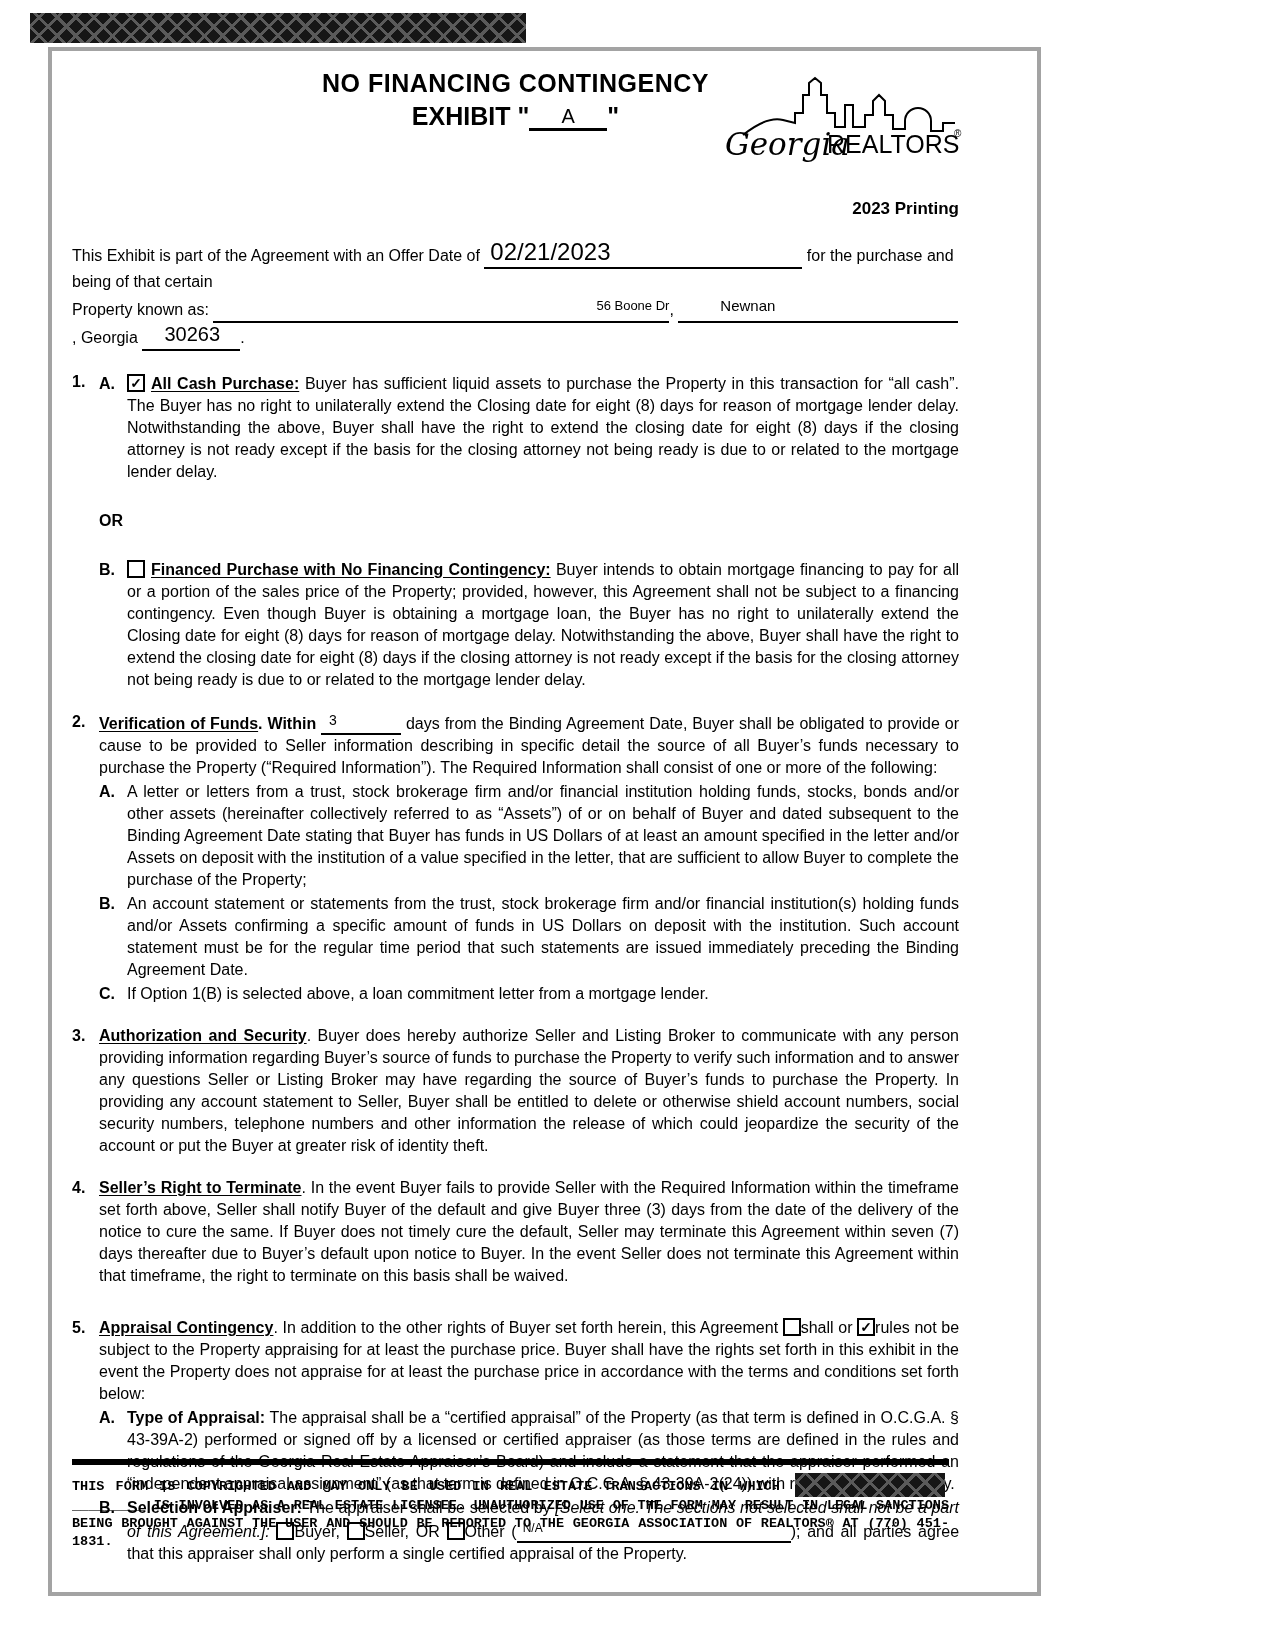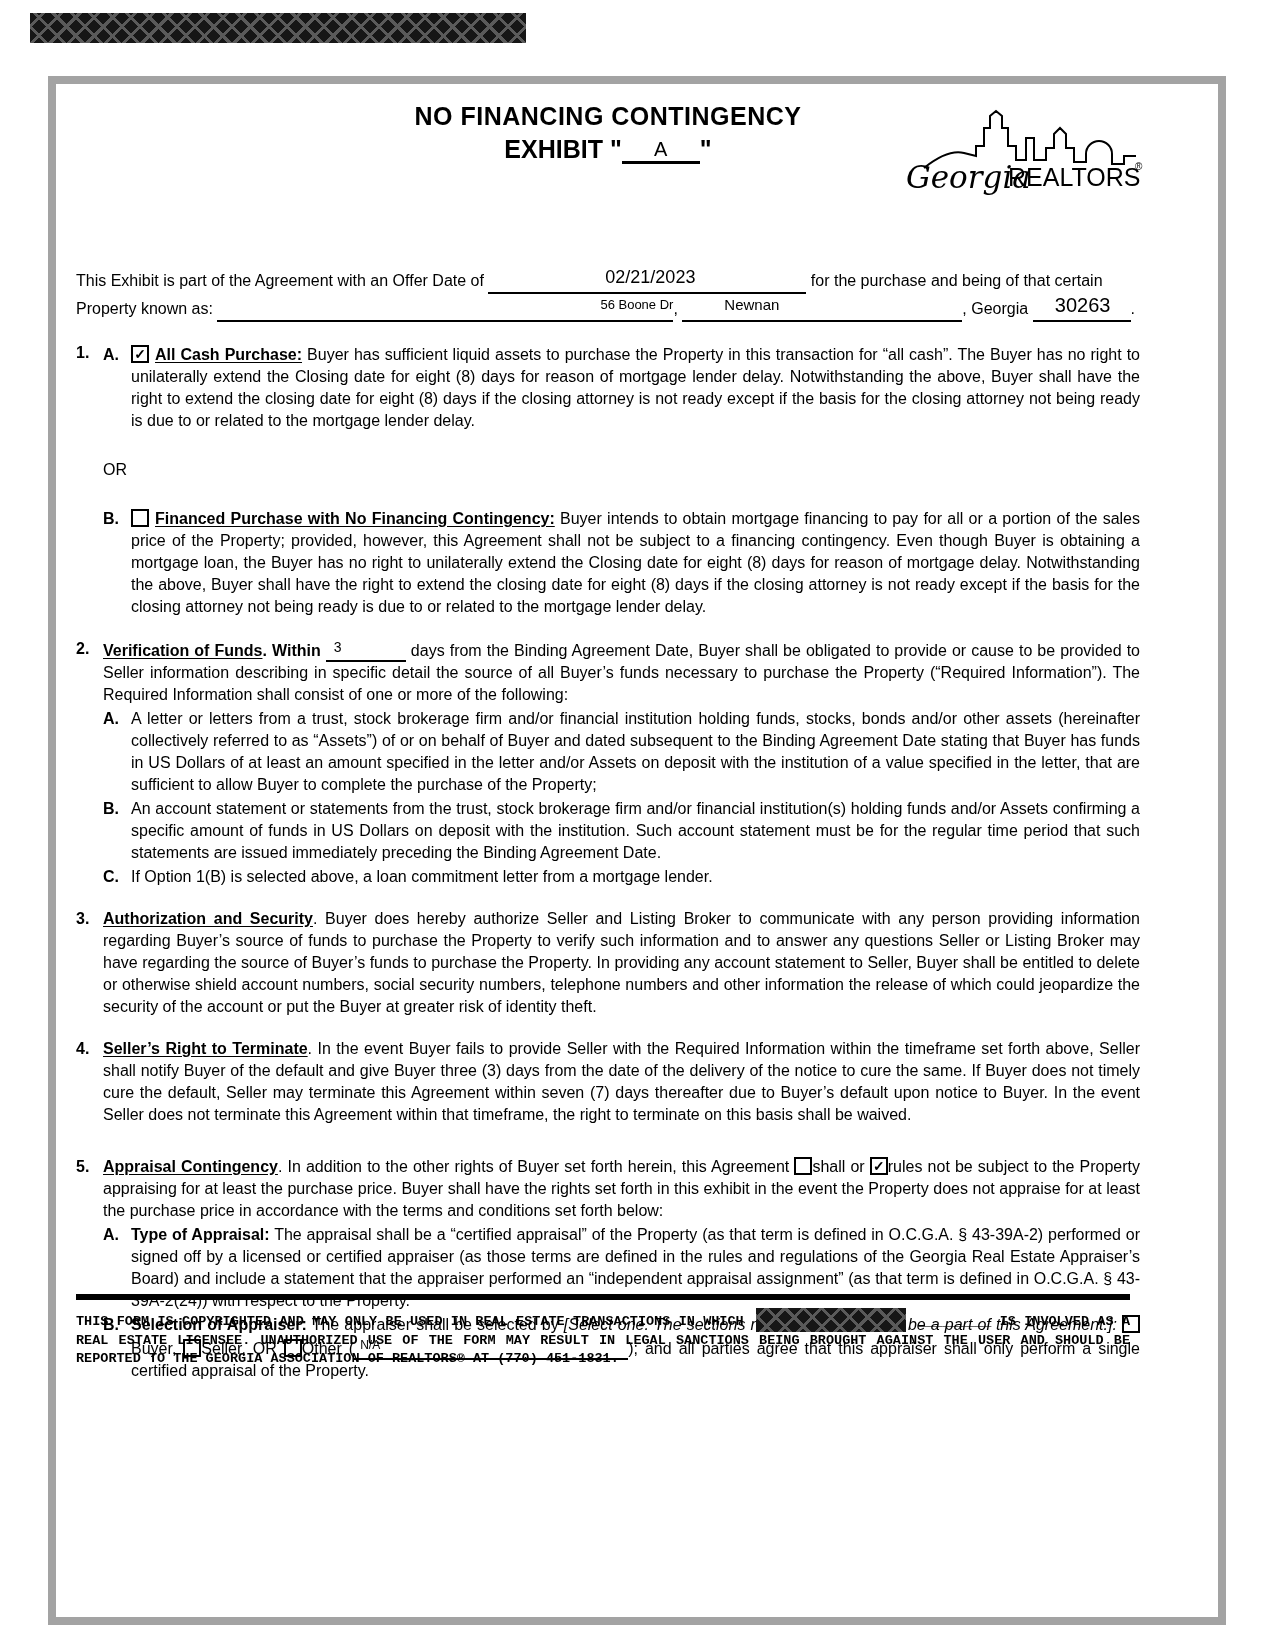--- a/index.html
+++ b/index.html
@@ -8,58 +8,58 @@
     font-family:"Liberation Sans", sans-serif; position:relative;
   }
   .crosshatch {
     background-color:#161616;
     background-image:
       repeating-linear-gradient(45deg,  transparent 0 10px, #5a5a5a 10px 13px),
       repeating-linear-gradient(-45deg, transparent 0 10px, #5a5a5a 10px 13px);
   }
   .redact-bar { position:absolute; left:30px; top:13px; width:496px; height:30px; }
   .page-box {
-    position:absolute; left:48px; top:47px; width:1178px; height:1549px;
-    border:8px solid #a3a3a3; box-sizing:border-box;margin-top:29px;
+    position:absolute; left:48px; top:47px; width:993px; height:1549px;
+    border:4px solid #a3a3a3; box-sizing:border-box;
   }
   .content { position:relative; padding:10px 78px 0 20px; }
 
   .header { position:relative; height:150px; }
   .title-block { text-align:center; padding-top:8px; }
   .title-1 { font-size:25px; font-weight:bold; letter-spacing:0.5px; }
   .title-2 { font-size:25px; font-weight:bold; margin-top:4px; }
   .exhibit-blank {
     display:inline-block; width:78px; border-bottom:3px solid #000;
     font-size:20px; font-weight:normal; text-align:center; line-height:22px;
     vertical-align:bottom; padding-bottom:1px;
   }
   .logo { position:absolute; right:-4px; top:12px; width:240px; height:100px; }
   .printing { text-align:right; font-weight:bold; font-size:17px; margin-top:-12px; }
 
   .intro { font-size:16px; line-height:26px; margin-top:22px; }
   .blank { display:inline-block; border-bottom:2px solid #000; vertical-align:bottom; }
   .blank .val { position:relative; top:-2px; }
-  .b-date { width:312px; text-align:center; padding-left:6px; font-size:18px; }
+  .b-date { width:312px; text-align:left; padding-left:6px; font-size:24px; }
   .b-addr { width:448px; text-align:right; padding-left:8px; font-size:13px; }
   .b-city { width:238px; text-align:left; padding-left:42px; font-size:15px; }
   .b-zip  { width:96px;  text-align:center; padding-left:2px; font-size:20px; }
   .b-days { width:72px; text-align:left; padding-left:8px; font-size:14px; }
   .b-other{ width:268px; text-align:left; padding-left:6px; font-size:12px; }
 
   .body-copy { font-size:16px; line-height:22px; }
   .sec { display:flex; margin-top:20px; }
   .sec-num { width:27px; flex:none; font-weight:bold; }
   .sec-body { flex:1; text-align:justify; }
   .sub { display:flex; margin-top:2px; }
   .sub-label { width:28px; flex:none; font-weight:bold; }
   .sub-body { flex:1; text-align:justify; }
   .h { font-weight:bold; text-decoration:underline; text-underline-offset:2px; }
   .b { font-weight:bold; }
   .i { font-style:italic; }
-  .or-line { font-weight:normal; margin:27px 0 27px 0; }
+  .or-line { font-weight:bold; margin:27px 0 27px 0; }
   .cb {
     display:inline-block; width:18px; height:18px; border:2px solid #000;
     box-sizing:border-box; vertical-align:-3px; line-height:14px; text-align:center;
     font-size:14px; font-weight:bold; overflow:hidden;
   }
   .cb.mr { margin-right:6px; }
 
   .footer { position:absolute; left:20px; right:88px; bottom:14px;font-family:Liberation Mono, monospace; }
   .footer-rule { height:6px; background:#000; margin-bottom:8px; }
   .footer-text { font-size:13.5px; font-weight:bold; line-height:18px; text-align:justify; }
@@ -81,20 +81,21 @@
       </div>
 
       <svg class="logo" viewBox="0 0 240 100" xmlns="http://www.w3.org/2000/svg">
         <path d="M20,62 C35,50 48,44 60,47 L72,50 L72,40 L80,40 L80,22 L86,22 L86,10 L92,5 L98,10 L98,22 L104,22 L104,40 L112,40 L112,54 L122,54 L122,32 L130,32 L130,54 L142,54 L142,42 L150,42 L150,28 L156,22 L162,28 L162,42 L170,42 L170,56 L182,56 L182,48 A13,13 0 0 1 208,48 L208,58 L220,58 L220,50 L232,50" fill="none" stroke="#000" stroke-width="2"></path>
         <text x="2" y="82" font-family="DejaVu Serif, serif" font-style="italic" font-size="31">Georgia</text>
         <text x="104" y="80" font-family="Liberation Sans, sans-serif" font-size="25" font-weight="500">REALTORS</text>
         <text x="231" y="64" font-family="Liberation Sans, sans-serif" font-size="10">®</text>
       </svg>
     </div>
 
+    <div class="printing">2023 Printing</div>
 
     <div class="intro">
       <span>This Exhibit is part of the Agreement with an Offer Date of</span>
       <span class="blank b-date"><span class="val">02/21/2023</span></span>
       <span>for the purchase and being of that certain</span><br>
       <span>Property known as:</span>
       <span class="blank b-addr"><span class="val">56 Boone Dr</span></span><span>,</span>
       <span class="blank b-city"><span class="val">Newnan</span></span><span>, Georgia</span>
       <span class="blank b-zip"><span class="val">30263</span></span><span>.</span>
     </div>

